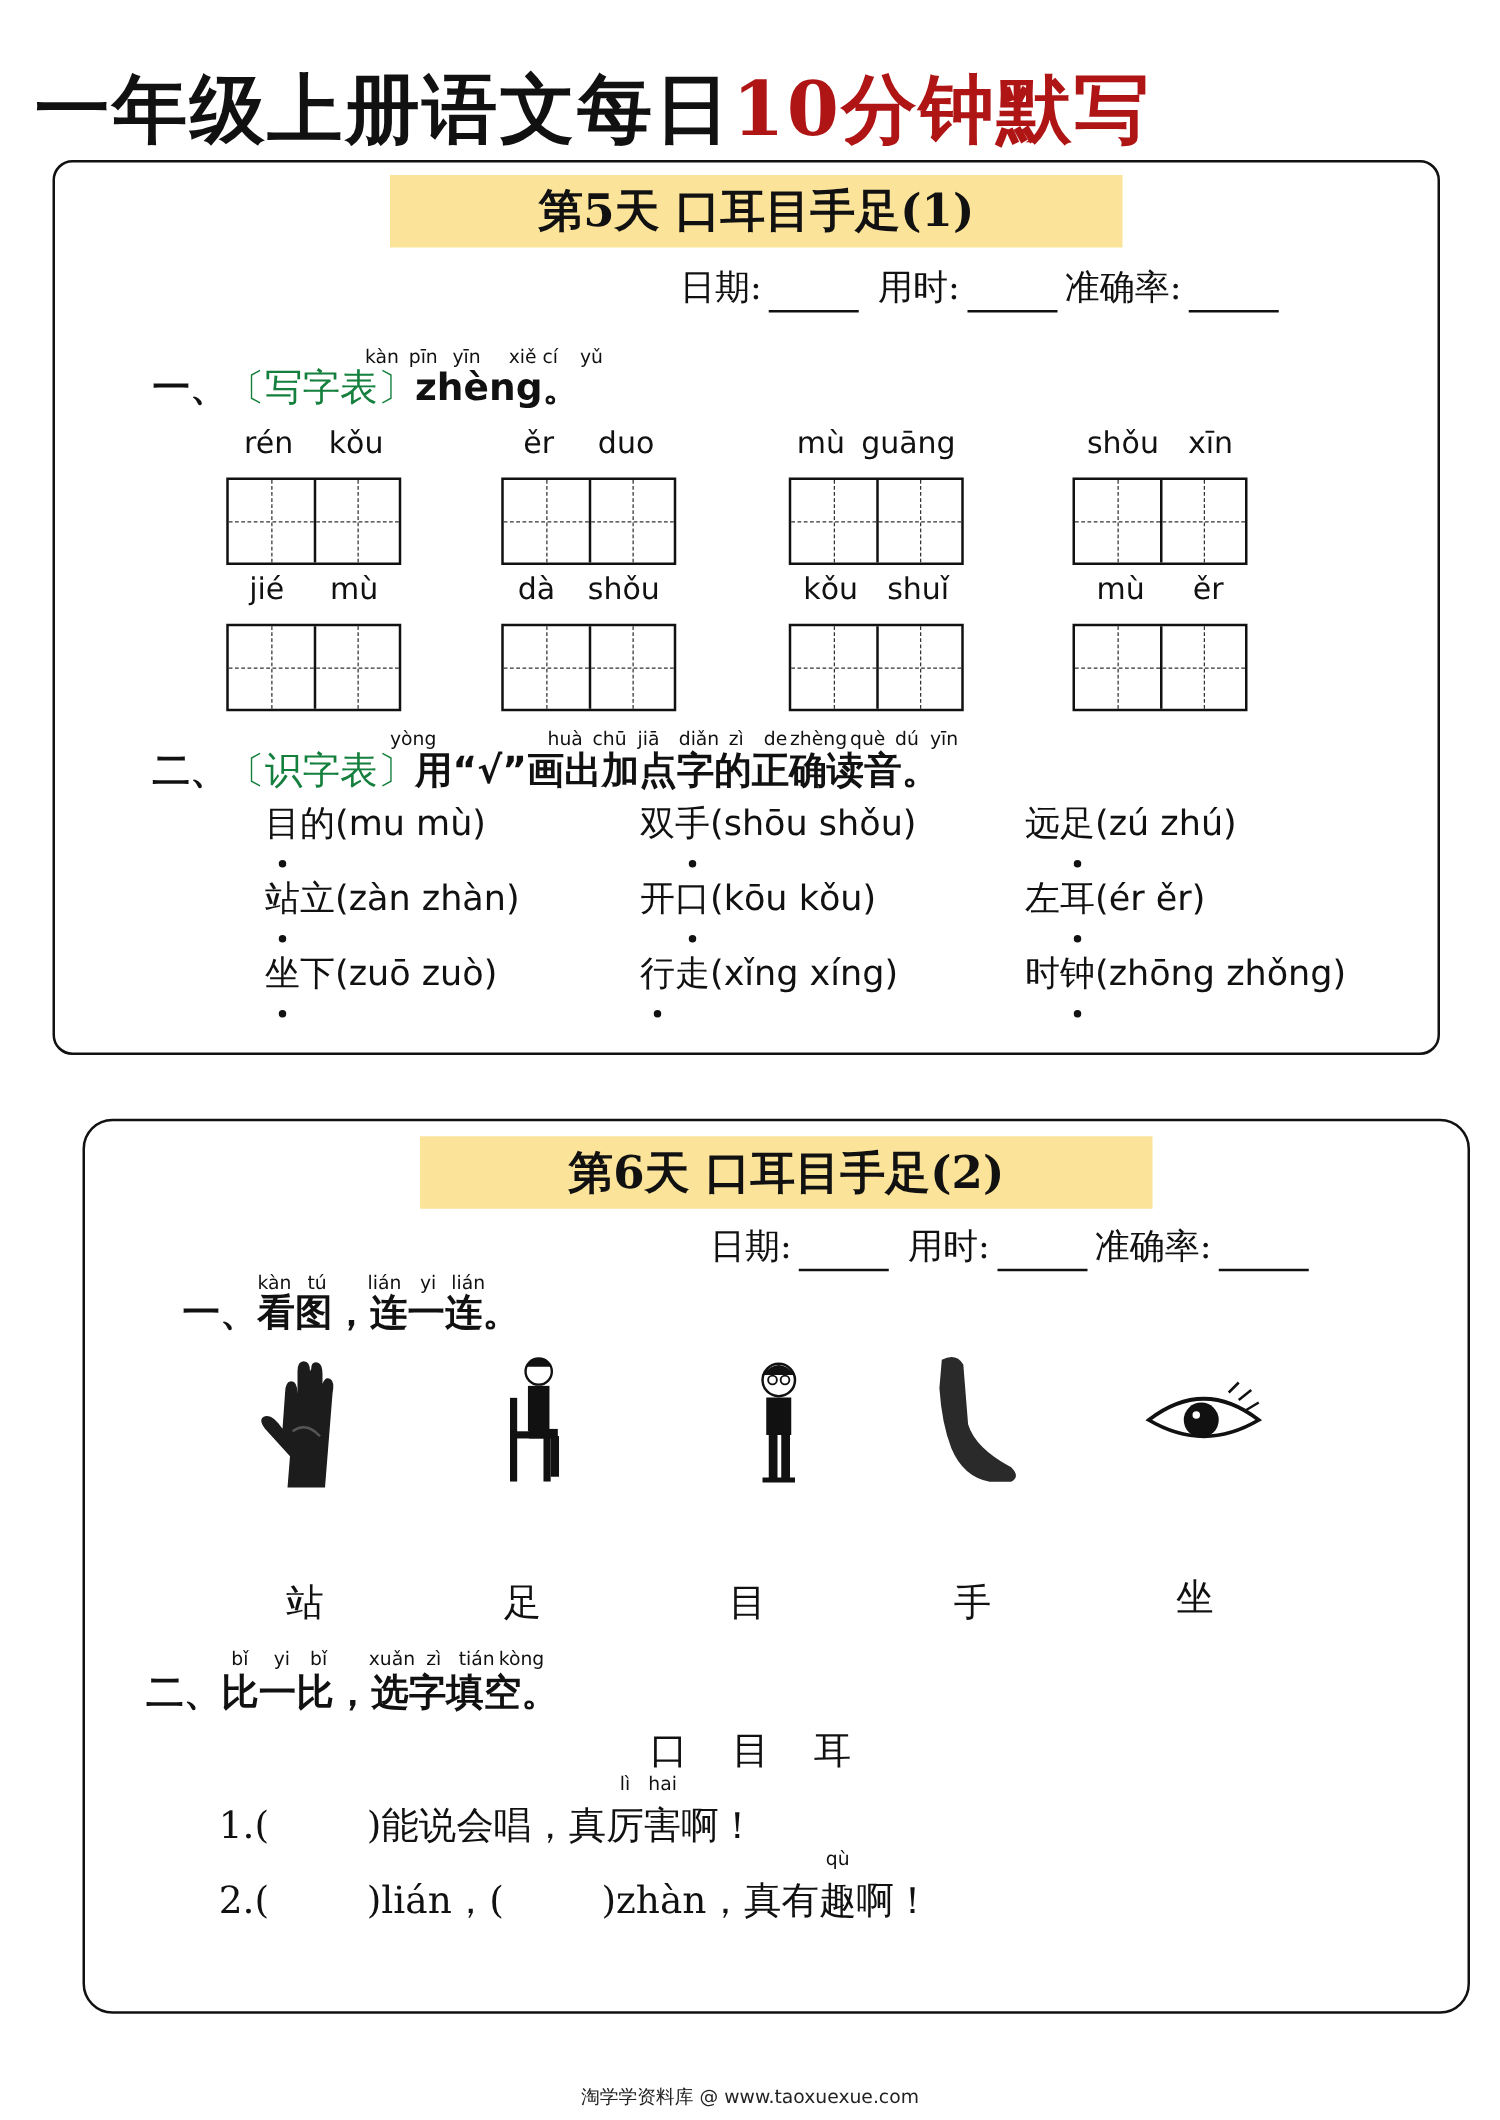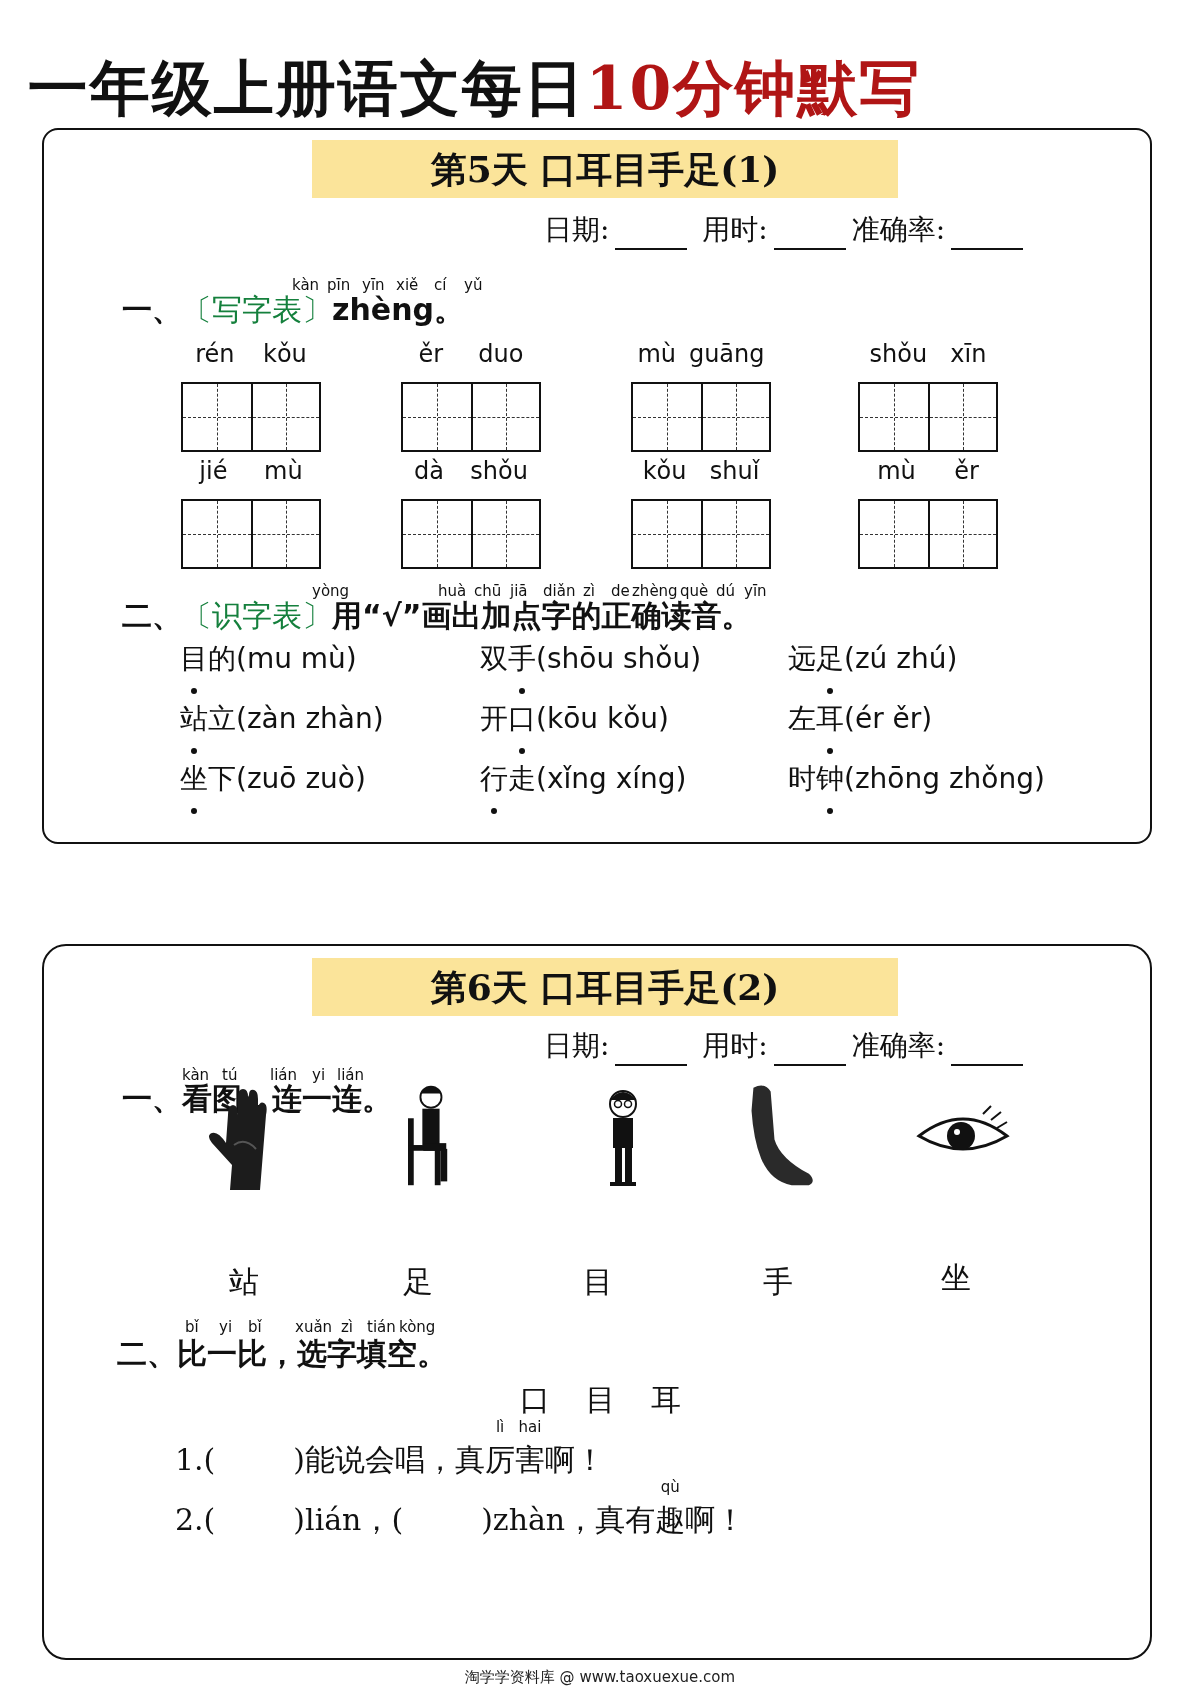--- a/index.html
+++ b/index.html
@@ -11,21 +11,21 @@
     font-family: "DejaVu Serif", "Liberation Serif", serif;
     font-size: 60px; font-weight: bold; letter-spacing: 2px; color: #111; line-height: 72px;
   }
   .main-title .red { color: #b01515; }
 
   .card {
     position: absolute; left: 42px; width: 1110px;
     border: 2.5px solid #111; border-radius: 24px; background: #fff;
   }
   .card-1 { top: 128px; height: 716px; border-radius: 16px; }
-  .card-2 { top: 944px; height: 716px; }
+  .card-2 { top: 895px; height: 716px; margin-left: 24px; }
 
   .day-banner {
     position: absolute; left: 268px; top: 10px; width: 586px; height: 58px;
     background: #fbe49a; text-align: center;
     font-family: "DejaVu Serif", "Liberation Serif", serif; font-weight: bold;
     font-size: 36px; line-height: 58px; color: #111;
   }
 
   .meta-row {
     position: absolute; top: 80px; left: 500px; font-size: 28px; line-height: 40px;
@@ -42,21 +42,21 @@
   .pinyin-line span { position: absolute; text-align: center; }
 
   .word-cell { position: absolute; width: 140px; }
   .word-cell .py { position: absolute; top: 0; width: 140px; font-size: 24px; display: flex; justify-content: space-around; }
   .grid-pair { position: absolute; top: 42px; left: 0; width: 140px; height: 70px; display: flex; border: 2px solid #111; }
   .tian { position: relative; width: 70px; height: 66px; }
   .tian + .tian { border-left: 2px solid #111; }
   .tian::before { content: ""; position: absolute; left: 50%; top: 0; height: 100%; border-left: 1.5px dashed #333; }
   .tian::after { content: ""; position: absolute; top: 50%; left: 0; width: 100%; border-top: 1.5px dashed #333; }
 
-  .reading-item { position: absolute; font-size: 28px; white-space: nowrap; }
+  .reading-item { position: absolute; font-size: 28px; white-space: nowrap; margin-left: 32px; }
   .reading-item .ch { position: relative; display: inline-block; }
   .reading-item .ch.dot::after { content: ""; position: absolute; left: 50%; bottom: -16px; width: 6px; height: 6px; margin-left: -3px; border-radius: 50%; background: #111; }
   .reading-item .opts { font-family: "DejaVu Sans", sans-serif; }
 
   .pic { position: absolute; top: 1085px; width: 90px; height: 110px; }
   .pic-label { position: absolute; top: 1262px; font-size: 30px; width: 60px; text-align: center; font-family: "DejaVu Serif", serif; }
 
   .choices { position: absolute; top: 1380px; left: 520px; font-size: 30px; font-family: "DejaVu Serif", serif; word-spacing: 26px; }
   .fill-line { position: absolute; left: 175px; font-size: 30px; font-family: "DejaVu Serif", "Liberation Serif", serif; white-space: nowrap; }
   .fill-line .gap { display: inline-block; width: 78px; }
@@ -76,21 +76,21 @@
   <div class="day-banner">第5天  口耳目手足(1)</div>
   <div class="meta-row">
     <span>日期:</span><span class="blank b1"></span>
     <span>用时:</span><span class="blank b2"></span><span>准确率:</span><span class="blank b3"></span>
   </div>
 
   <div class="pinyin-line" style="left:248px; top:146px;">
     <span style="left:0">kàn</span>
     <span style="left:35px">pīn</span>
     <span style="left:70px">yīn</span>
-    <span style="left:104px">xiě</span>
+    <span style="left:115px">xiě</span>
     <span style="left:142px">cí</span>
     <span style="left:172px">yǔ</span>
   </div>
   <div class="q-head" style="top:160px;">
     <span>一、</span><span class="light">〔写字表〕</span><span>zhèng。</span>
   </div>
 
   <div class="word-cell" style="left:137px; top:210px;">
     <div class="py">
         <span>rén</span>

